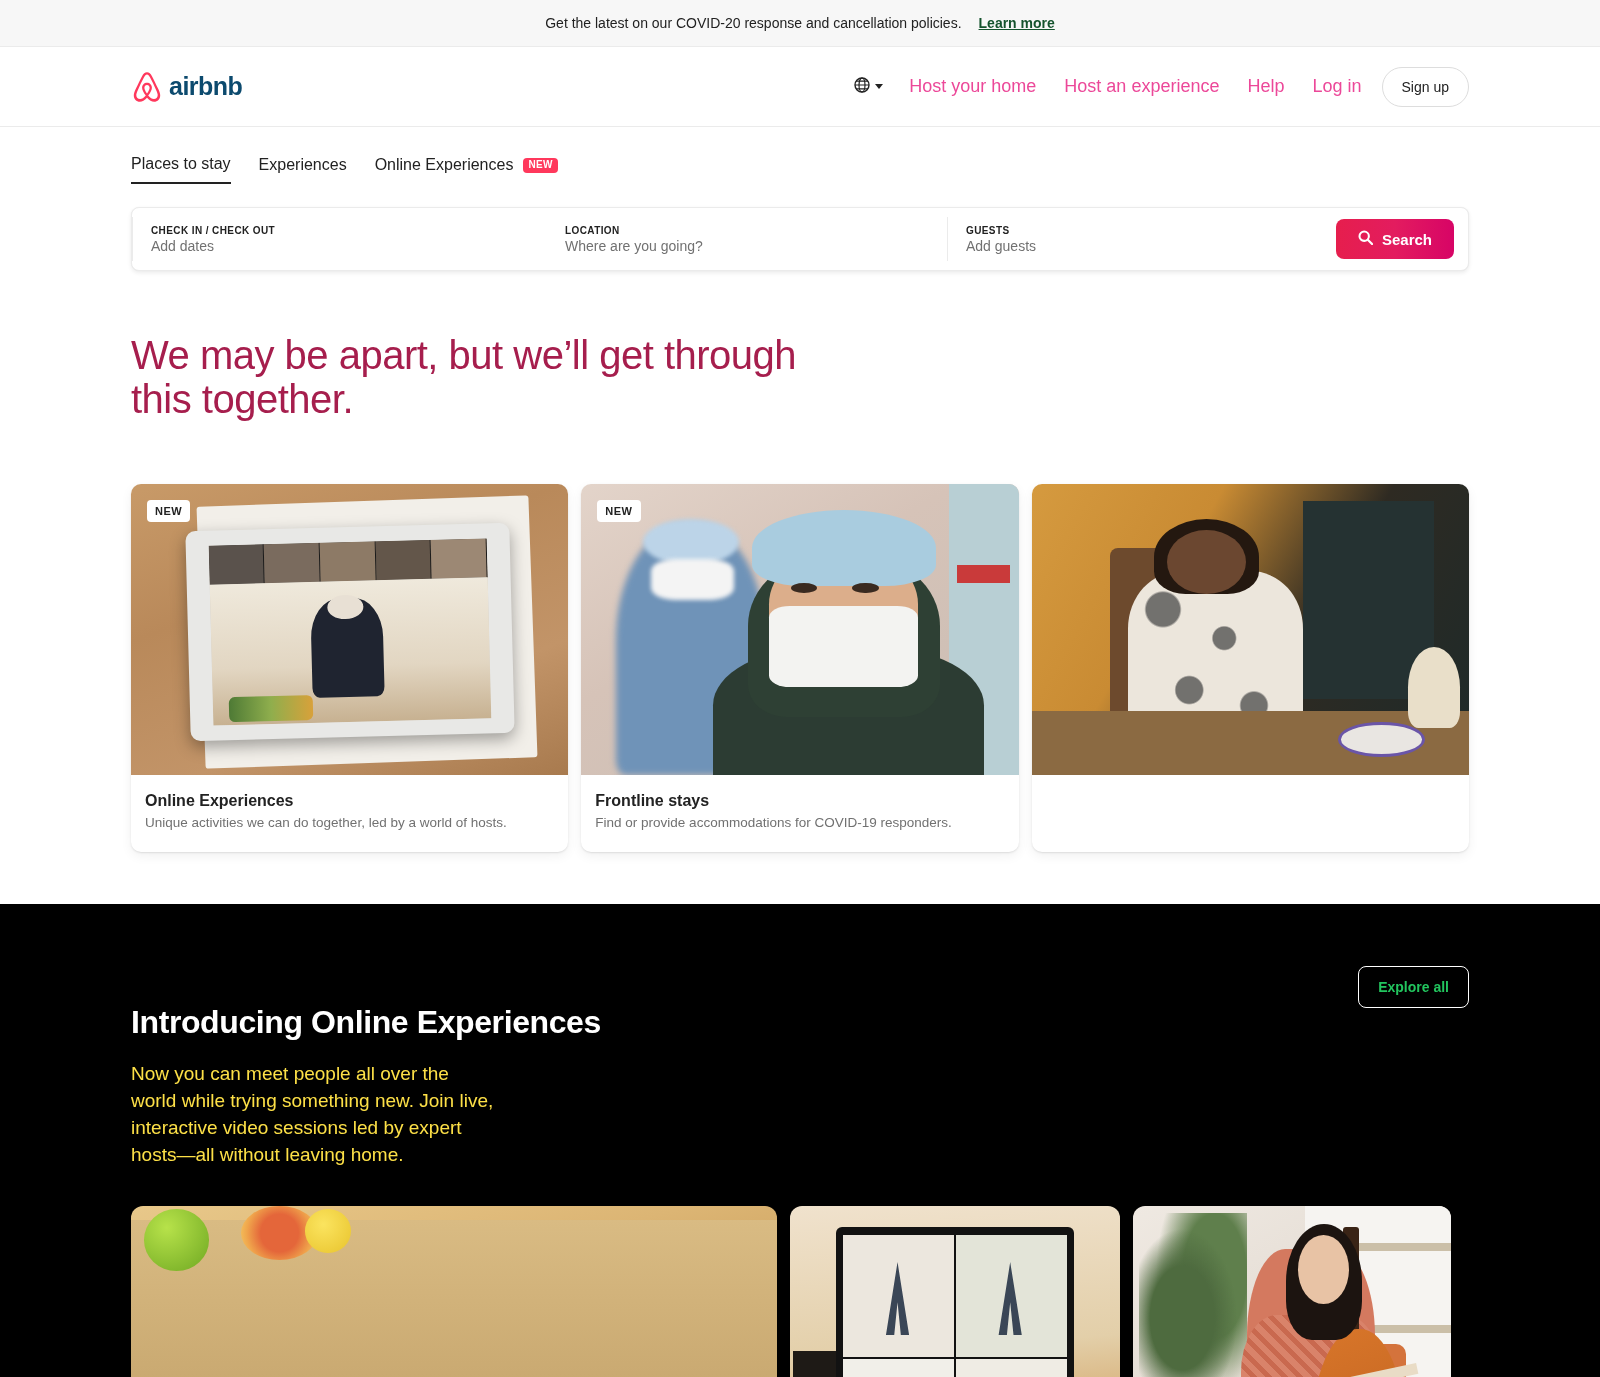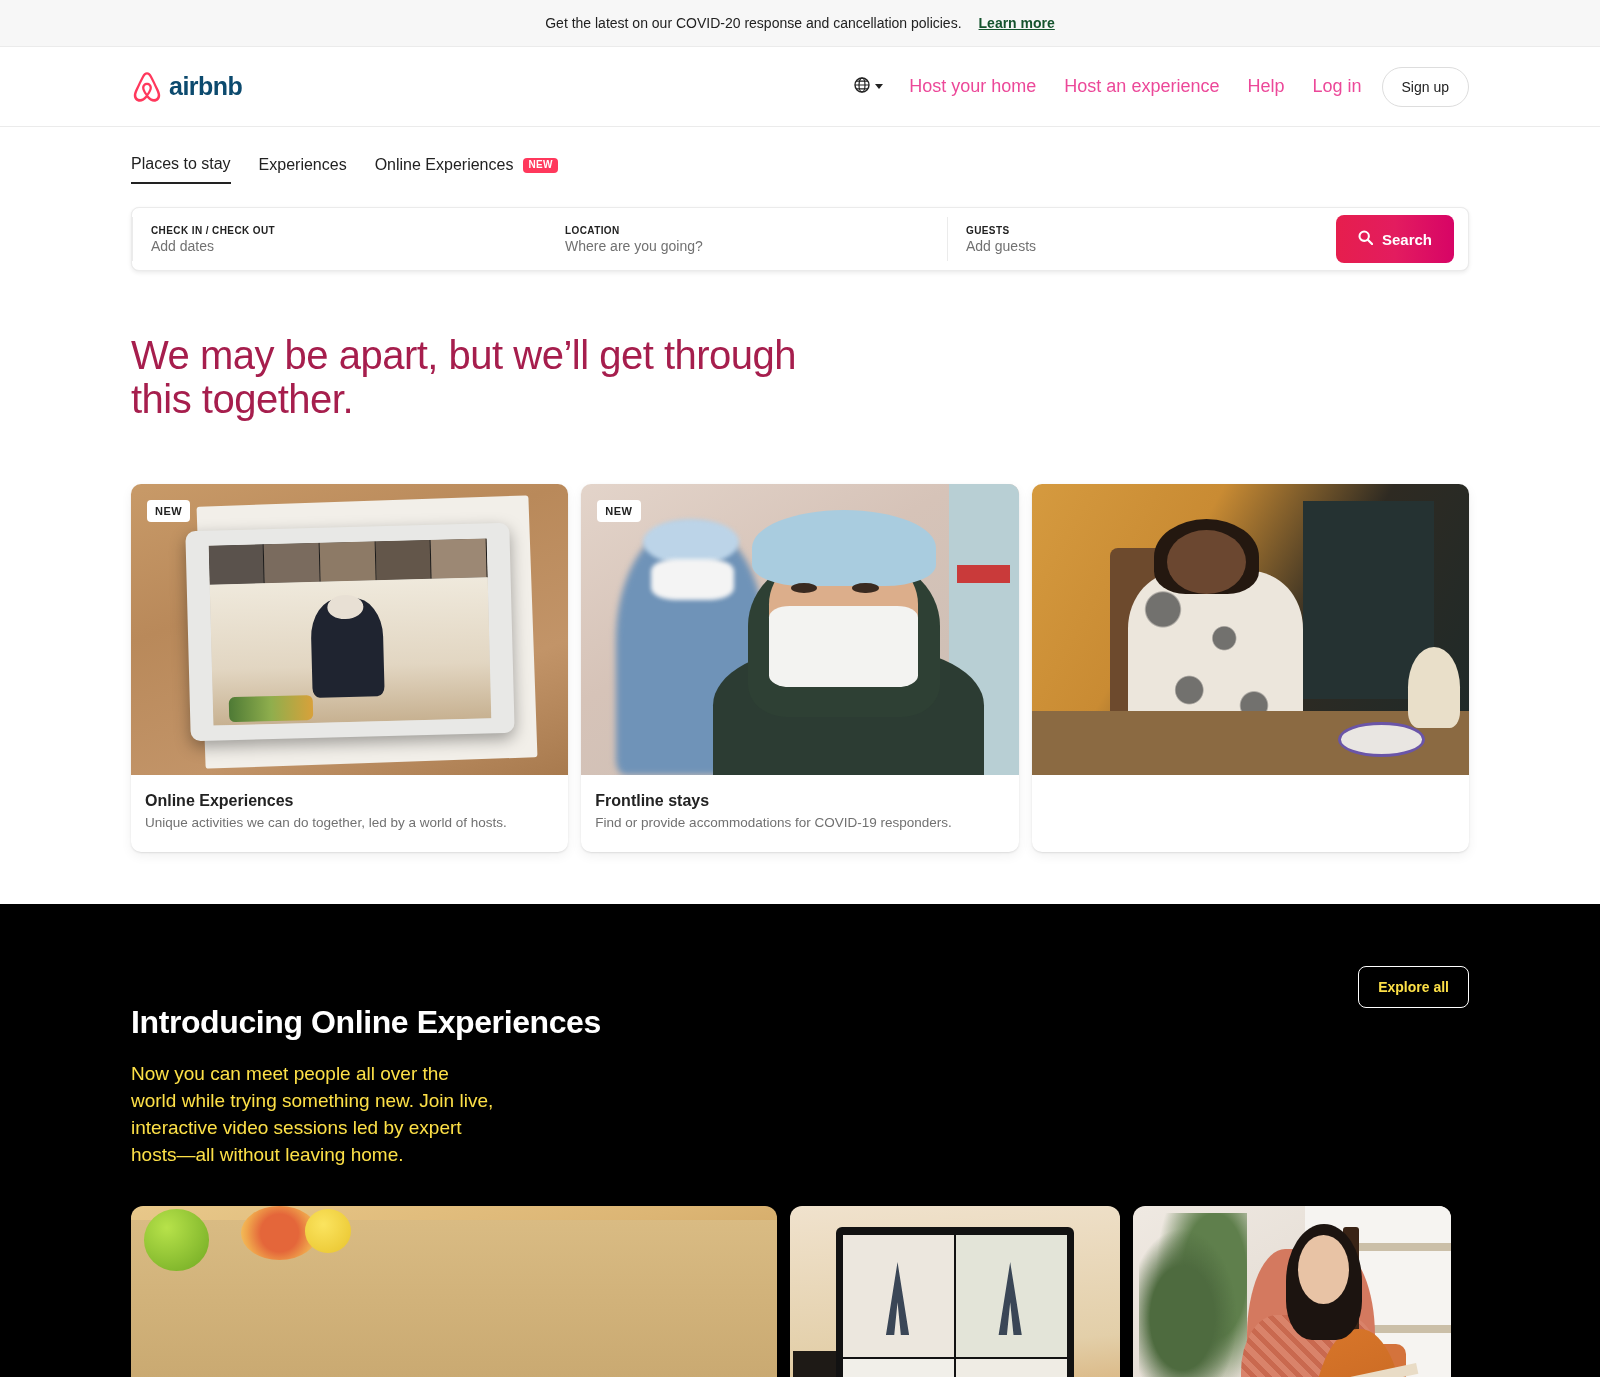--- a/index.html
+++ b/index.html
@@ -164,21 +164,21 @@
     font-family: "Liberation Sans", sans-serif;
     background: transparent;
     padding: 0;
     width: 100%;
   }
   .sb-input::placeholder { color: #717171; }
   .search-btn {
     background: linear-gradient(to right, #e61e4d 0%, #e31c5f 50%, #d70466 100%);
     border: none;
     color: #fff;
-    height: 48px;
+    height: 40px;
     padding: 0 22px;
     border-radius: 8px;
     font-size: 15px;
     font-weight: bold;
     display: flex;
     align-items: center;
     gap: 9px;
     cursor: pointer;
     font-family: "Liberation Sans", sans-serif;
   }
@@ -297,21 +297,21 @@
   .dark h2 { font-size: 32px; font-weight: bold; letter-spacing: -0.4px; margin-top: 38px; }
   .dark p.lead {
     margin-top: 20px;
     font-size: 19px;
     line-height: 1.42;
     max-width: 365px;
     color: #fde047;
   }
   .explore-btn {
     border: 1px solid #ffffff;
-    color: #fde047;
+    color: #22c55e;
     background: transparent;
     border-radius: 8px;
     padding: 12px 19px;
     font-size: 14px;
     font-weight: bold;
     cursor: pointer;
     font-family: "Liberation Sans", sans-serif;
     white-space: nowrap;
   }
   .exp-grid {

